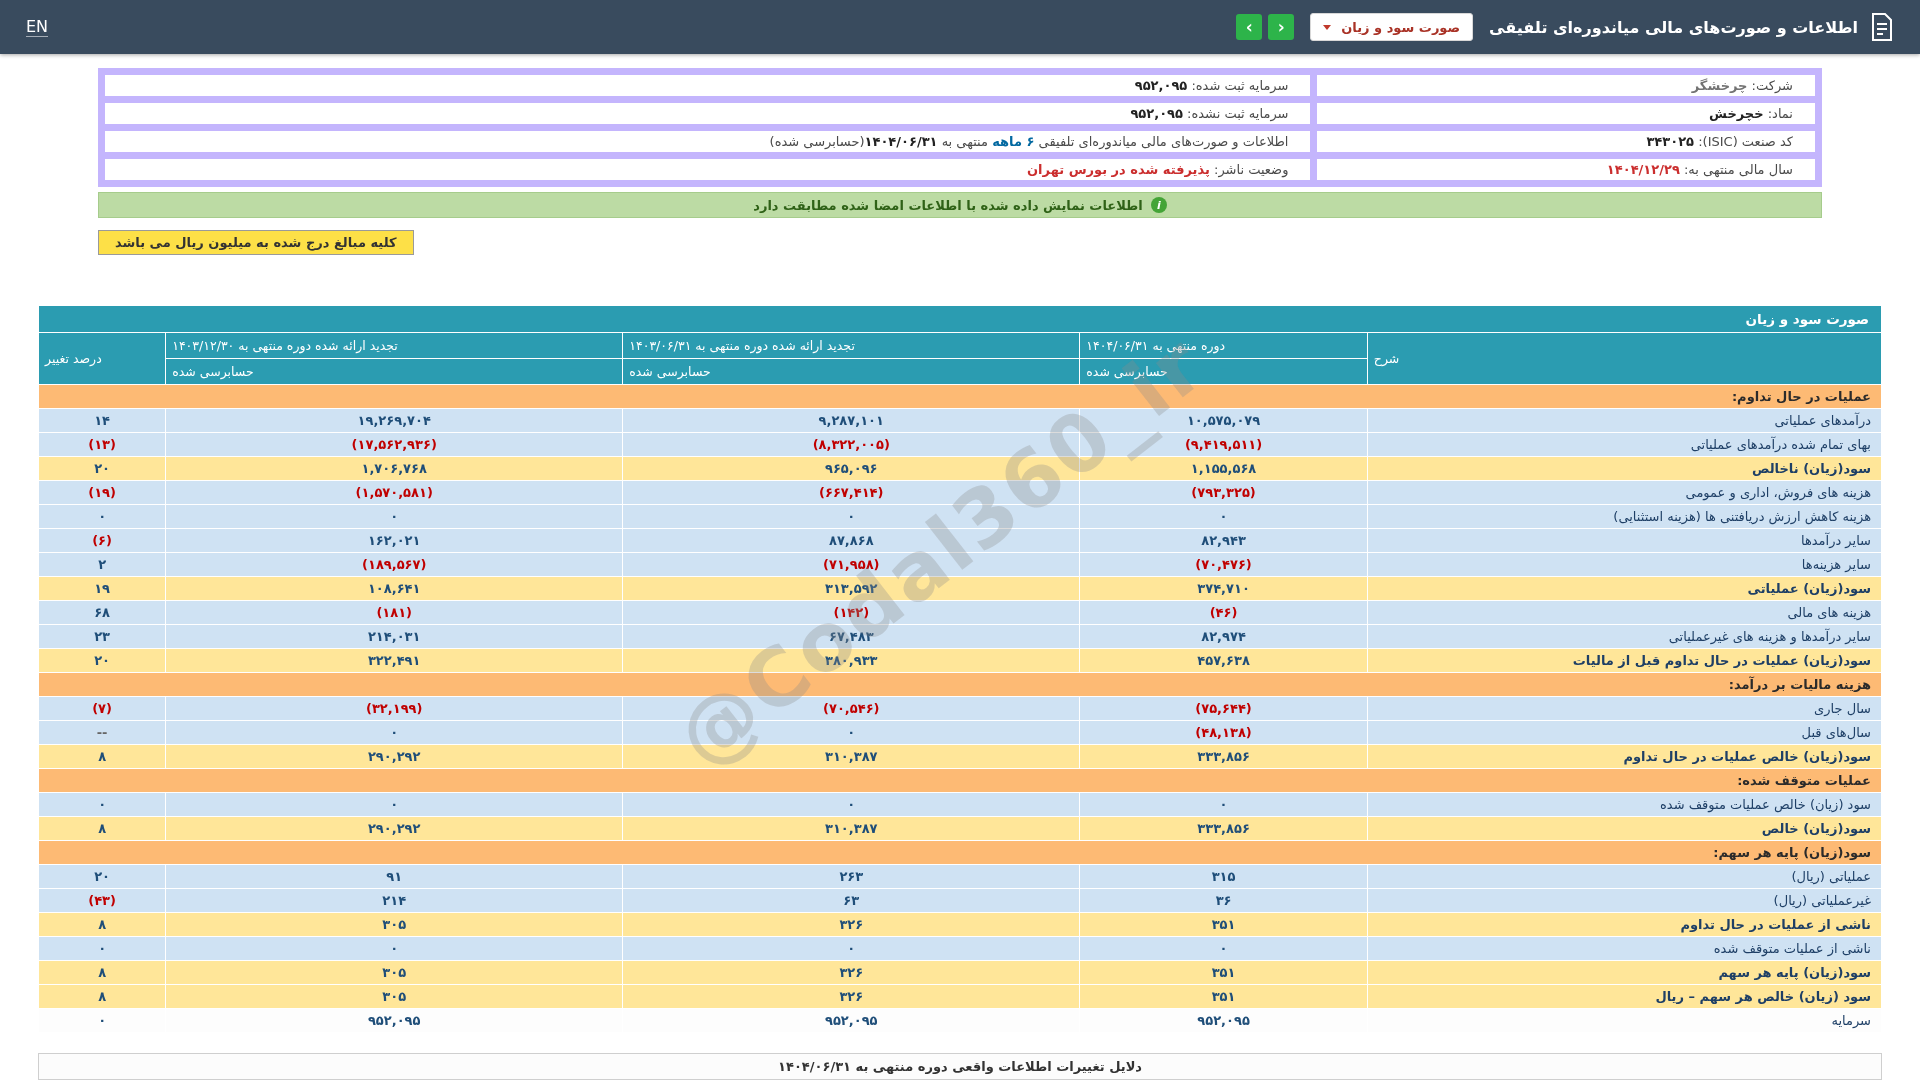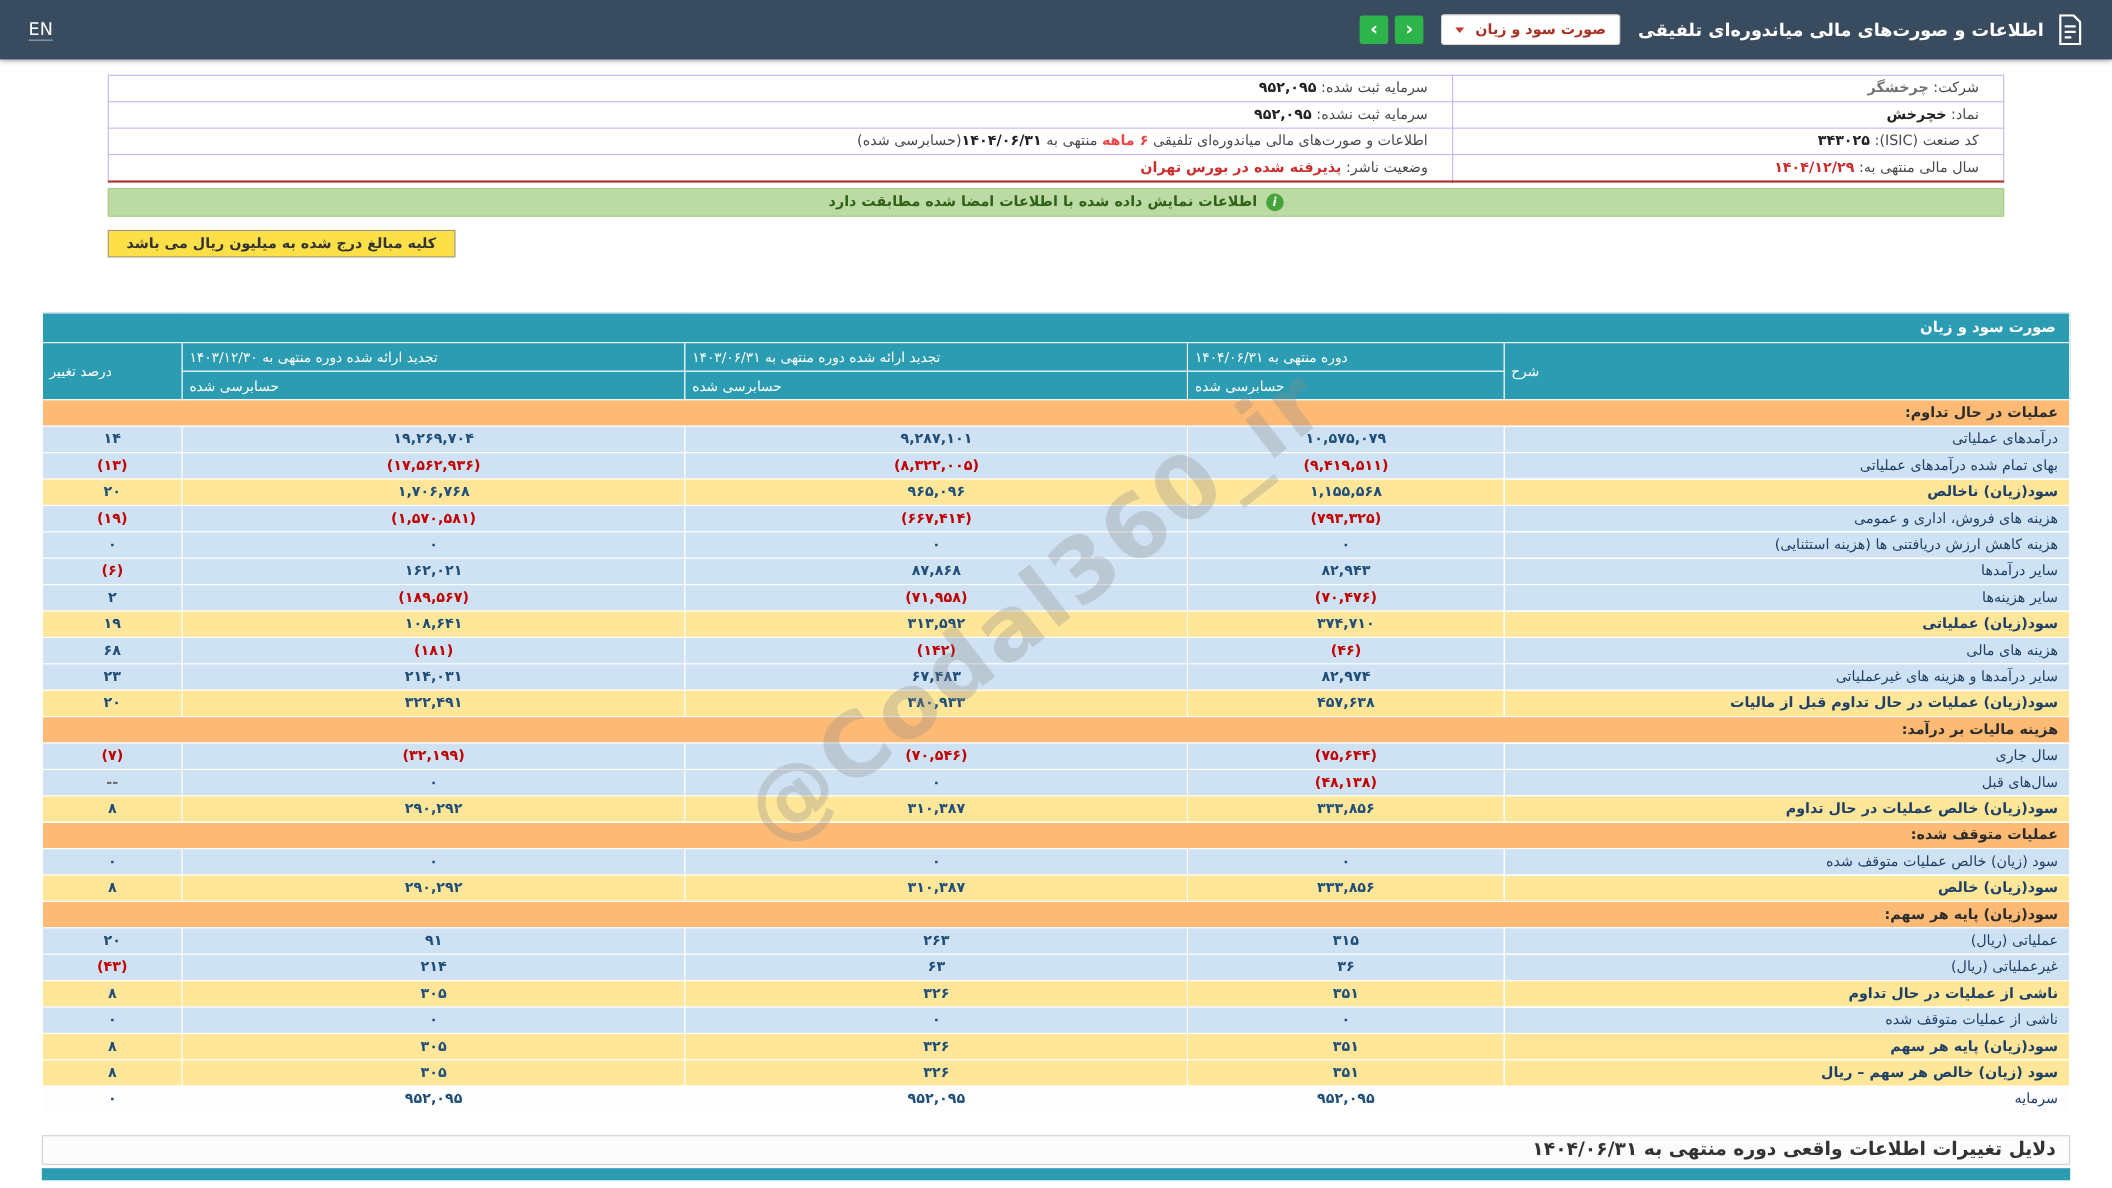--- a/index.html
+++ b/index.html
@@ -53,26 +53,26 @@
   }
 
   
   .info-wrap { margin: 14px 98px 0; }
   table.info {
     width: 100%; border-collapse: collapse; font-size: 13px;
     border: 1px solid #dcdcdc;
     border-bottom: 2px solid #b03636;
     background: #fff;
   }
-  table.info td { border: 1px solid #c4b5fd; padding: 3px 22px; height: 24px; vertical-align: middle; }
+  table.info td { border: 7px solid #c4b5fd; padding: 3px 22px; height: 24px; vertical-align: middle; }
   .lbl { color: #4a4a4a; }
   .val { font-weight: bold; color: #222; }
   .orange { color: #737373; }
   .red { color: #cb2e2e; }
-  .hl { color: #ef4444; }
+  .hl { color: #0369a1; }
 
   
   .notice {
     margin: 5px 98px 0;
     background: #bcdba4; color: #2f6217;
     height: 26px;
     display: flex; align-items: center; justify-content: center; gap: 8px;
     font-size: 13px; font-weight: bold;
     border: 1px solid #a6cc8c;
   }
@@ -117,22 +117,22 @@
   .row-white td { background: #fdfdfd; border-color: #eee; }
   .pos { color: #1f4e79; }
   .neg { color: #c00000; }
   .dash { color: #666; }
 
   
   .reasons-bar {
     margin: 20px 38px 0;
     border: 1px solid #cfcfcf; background: #fcfcfc;
     padding: 4px 12px; height: 27px;
-    font-weight: bold; font-size: 17px; color: #333;
-    display: flex; align-items: center;
+    font-weight: bold; font-size: 13px; color: #333;
+    display: flex; align-items: center; justify-content: center;
   }
   .bottom-teal { margin: 3px 38px 0; background: #2b9cb1; height: 11px; }
 
   
   .watermark {
     position: absolute; top: 505px; left: 620px;
     transform: rotate(-38deg);
     font-size: 80px; font-weight: bold;
     color: rgba(140,140,140,.30);
     letter-spacing: 3px;

